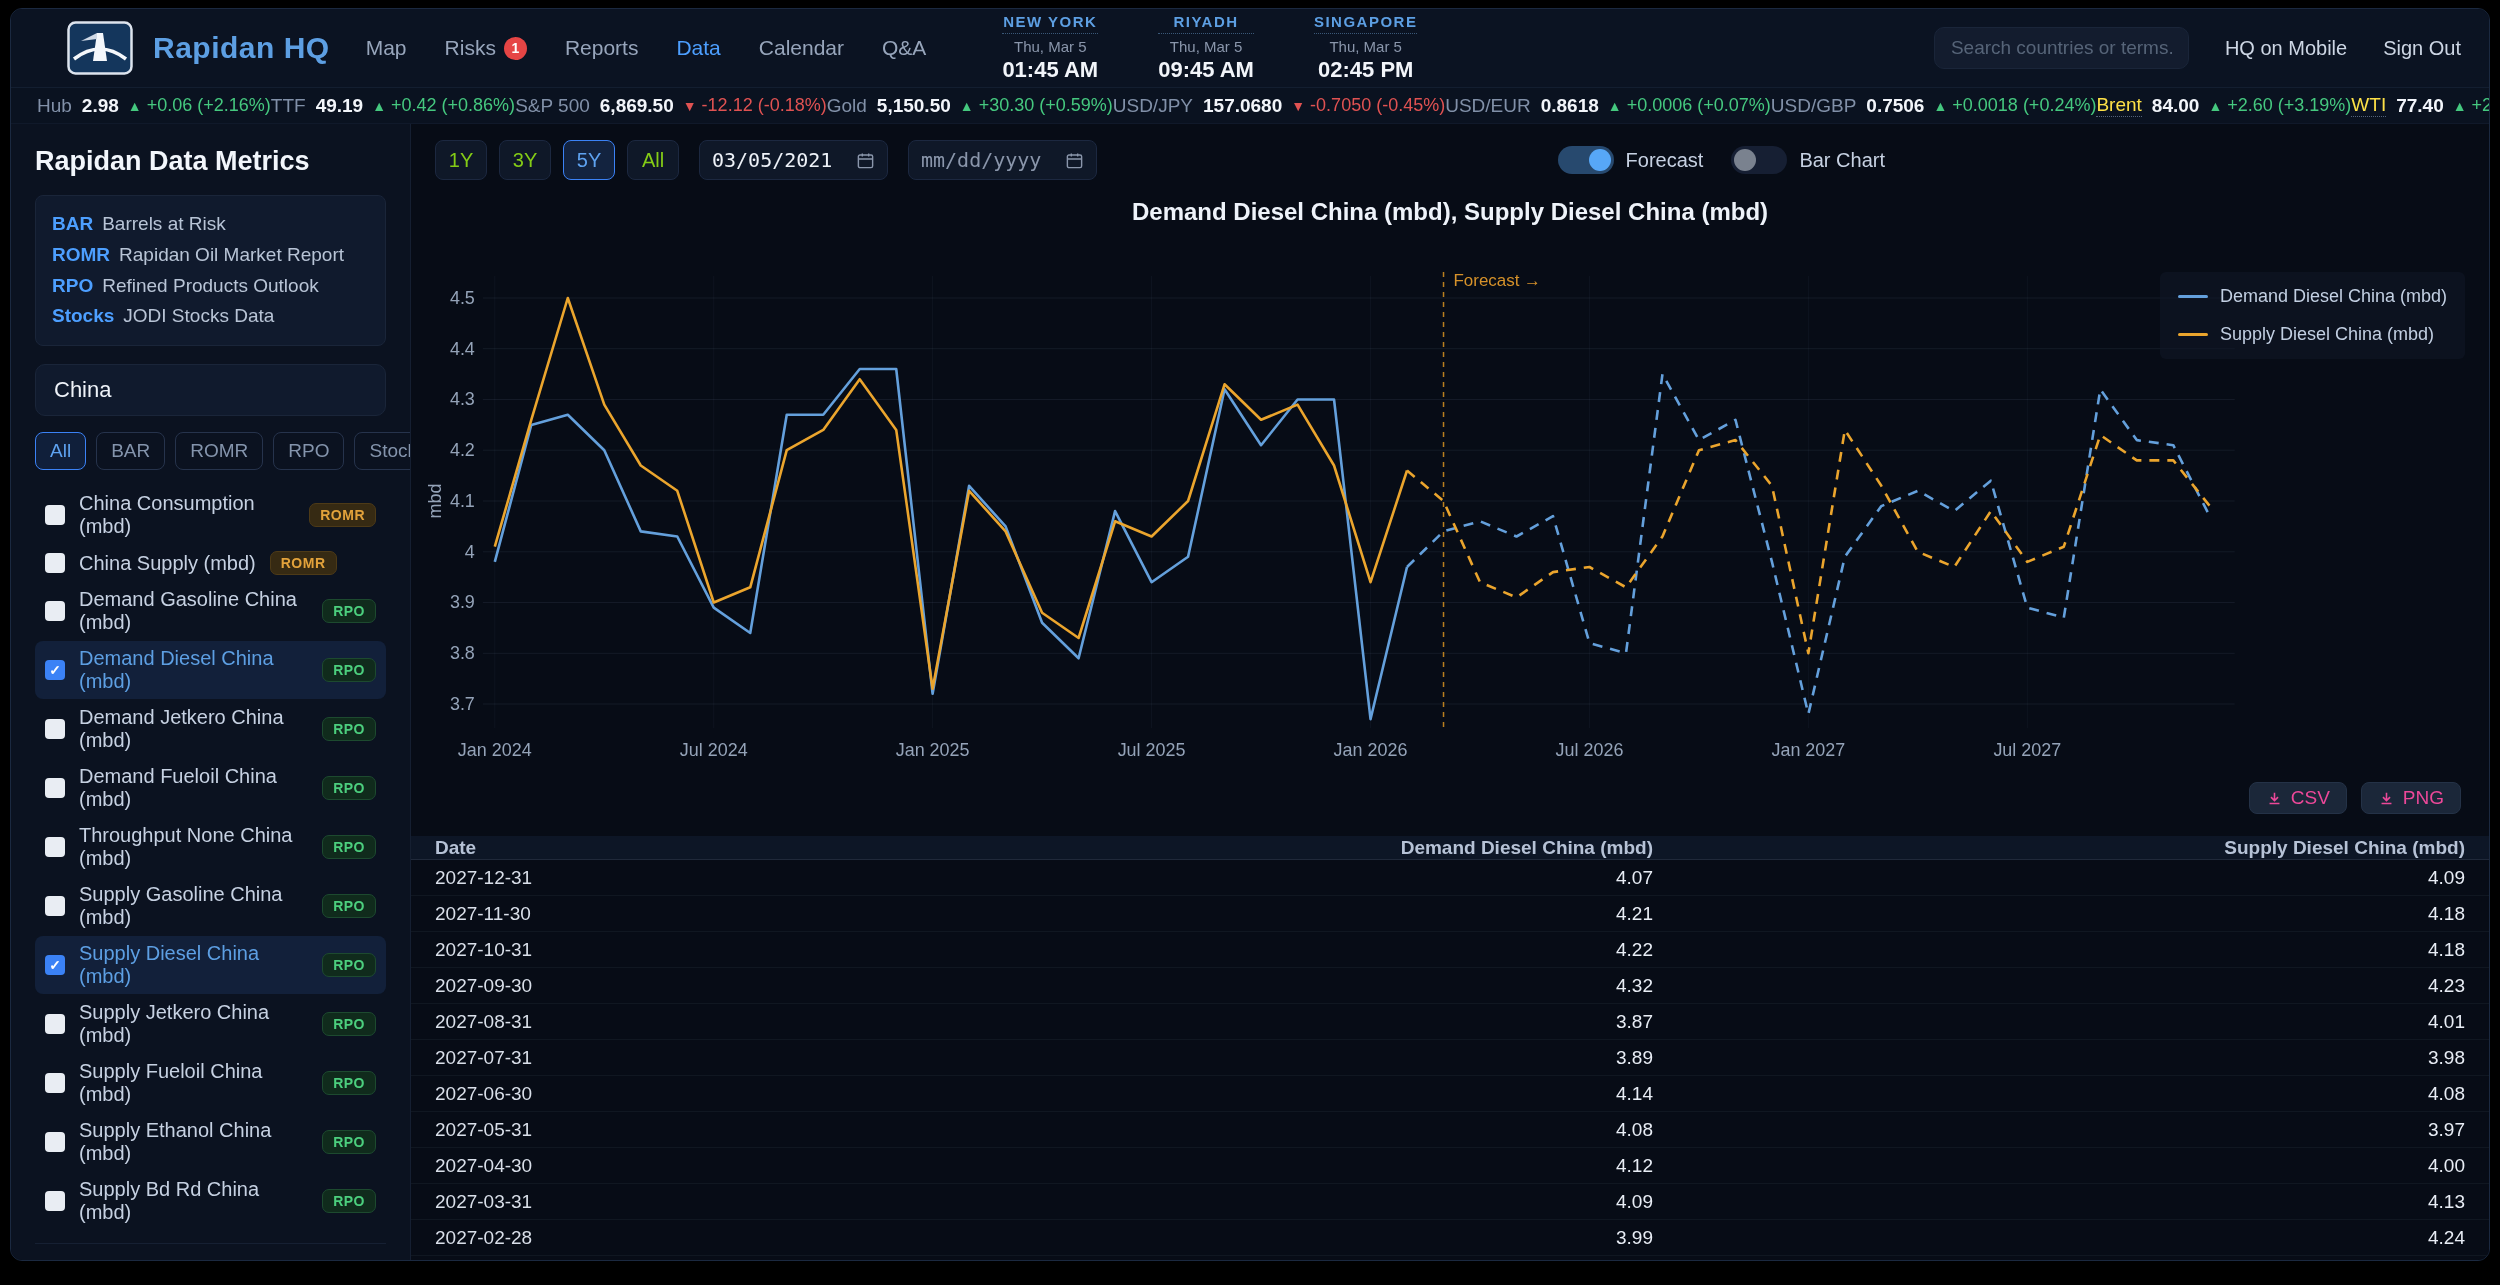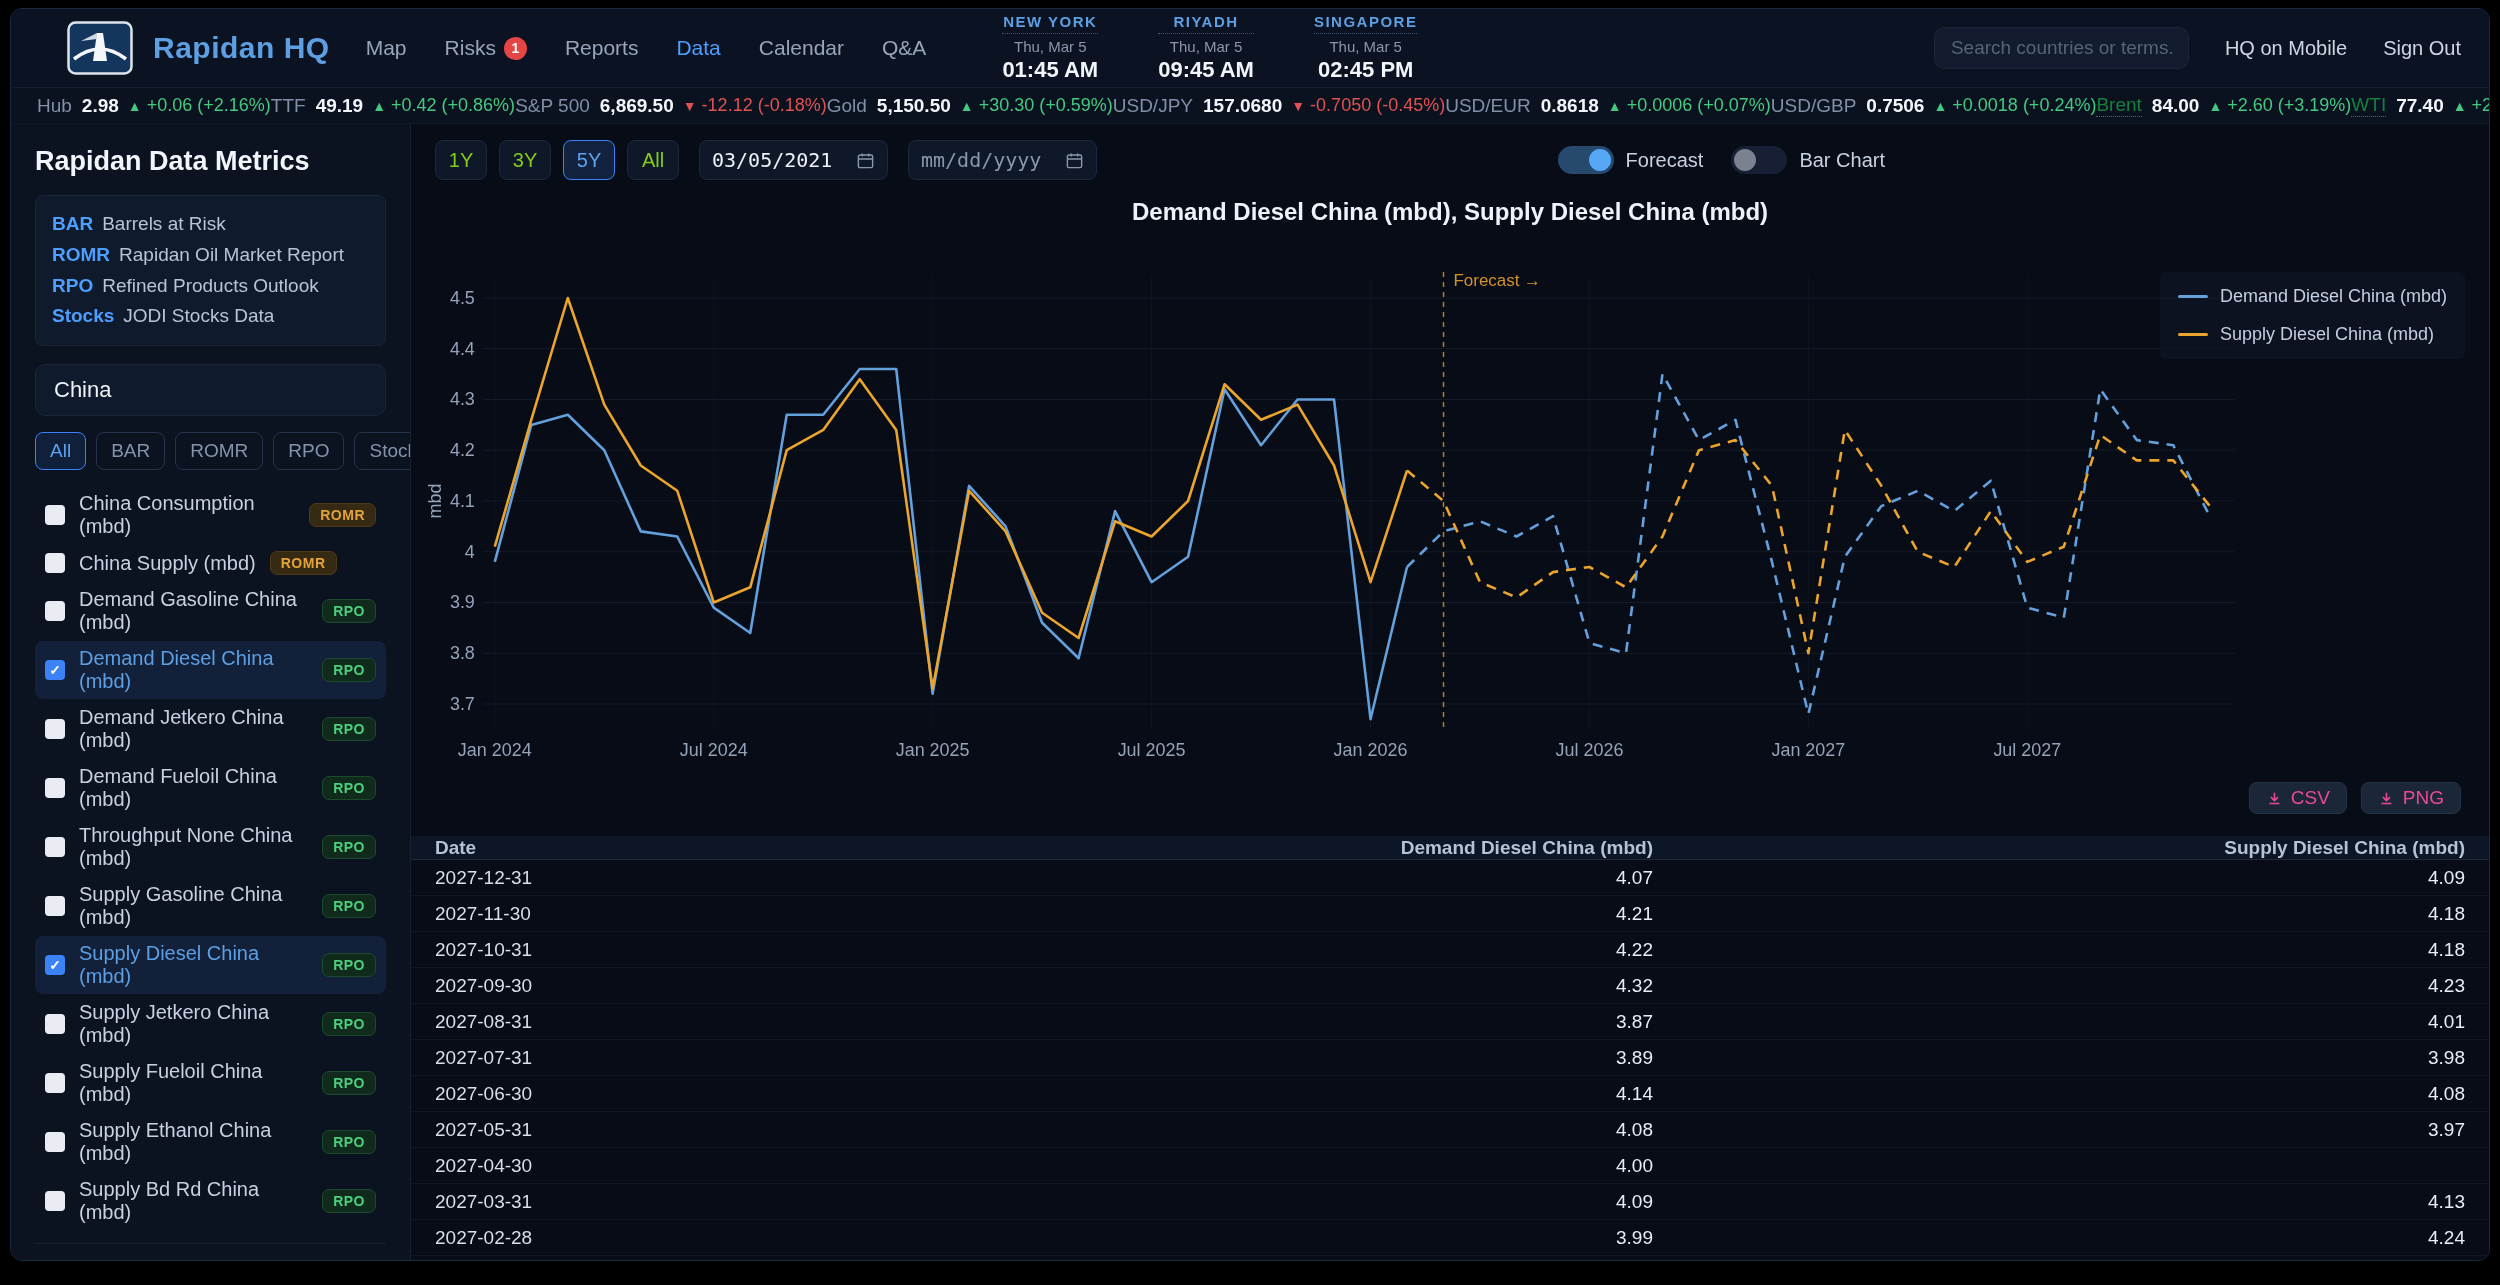--- a/index.html
+++ b/index.html
@@ -35,21 +35,21 @@
   .search-pill input::placeholder { color:#566478; }
   .hdr-link { color:#cdd6e4; font-size:20px; text-decoration:none; cursor:pointer; }
 
   
   .ticker { height:37px; background:#0a1220; border-top:1px solid #131e30;
     border-bottom:1px solid #10192a; display:flex; align-items:center;
     justify-content:space-between; padding:0 26px; white-space:nowrap;
     overflow:hidden; flex-shrink:0; }
   .tk-item { display:inline-flex; align-items:center; }
   .tk-label { color:#8190a8; font-size:19px; }
-  .tk-link { color:#15803d; border-bottom:1px dotted #54627a; cursor:pointer; }
+  .tk-link { color:#fde047; border-bottom:1px dotted #54627a; cursor:pointer; }
   .tk-val { color:#f2f5fa; font-size:19px; font-weight:bold; margin:0 9px 0 10px; }
   .tk-chg { font-size:18px; display:inline-flex; align-items:center; gap:5px; }
   .tk-chg.up { color:#45c87f; }
   .tk-chg.down { color:#e05252; }
   .tk-arrow { font-size:14px; }
 
   
   .body-row { flex:1; display:flex; min-height:0; }
   aside { width:400px; flex-shrink:0; background:#0b1220; border-right:1px solid #151f31;
     padding:22px 24px 10px; overflow:hidden; }
@@ -479,20 +479,21 @@
             <div class="tcell c1">4.14</div>
             <div class="tcell c2">4.08</div>
           </div>
           <div class="trow">
             <div class="tcell c0">2027-05-31</div>
             <div class="tcell c1">4.08</div>
             <div class="tcell c2">3.97</div>
           </div>
           <div class="trow">
             <div class="tcell c0">2027-04-30</div>
+            <div class="tcell c1">4.12</div>
             <div class="tcell c2">4.00</div>
           </div>
           <div class="trow">
             <div class="tcell c0">2027-03-31</div>
             <div class="tcell c1">4.09</div>
             <div class="tcell c2">4.13</div>
           </div>
           <div class="trow">
             <div class="tcell c0">2027-02-28</div>
             <div class="tcell c1">3.99</div>

